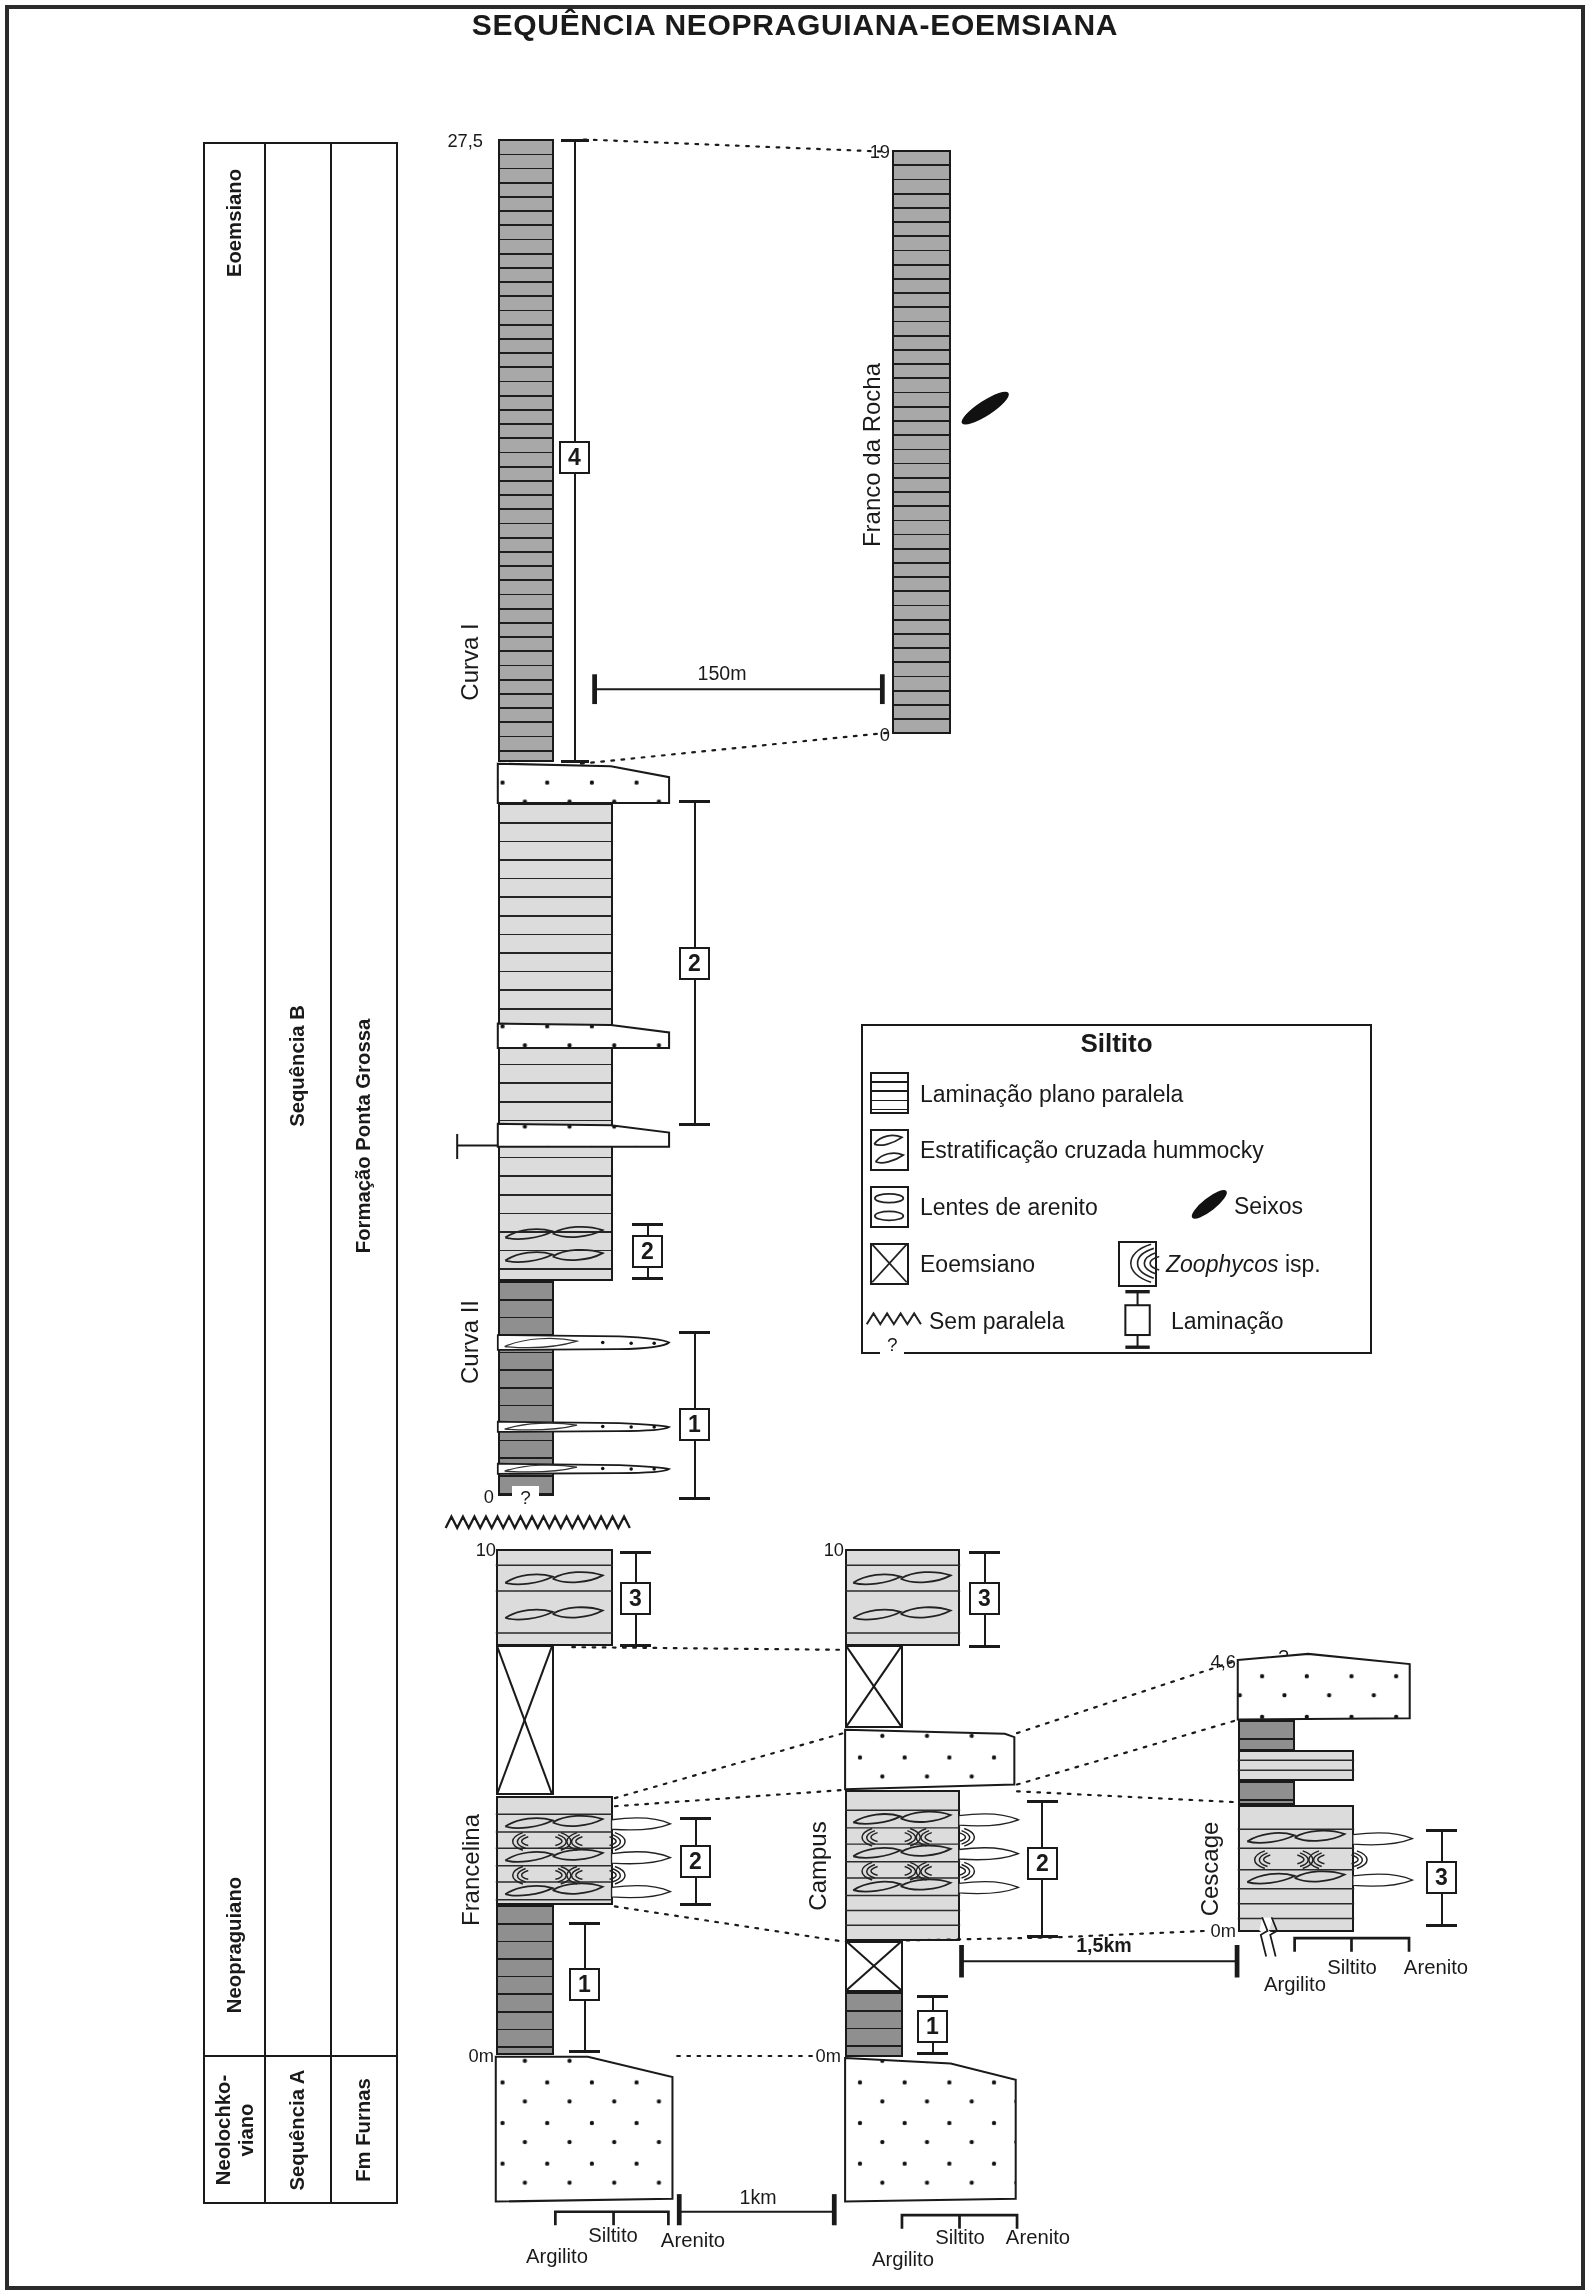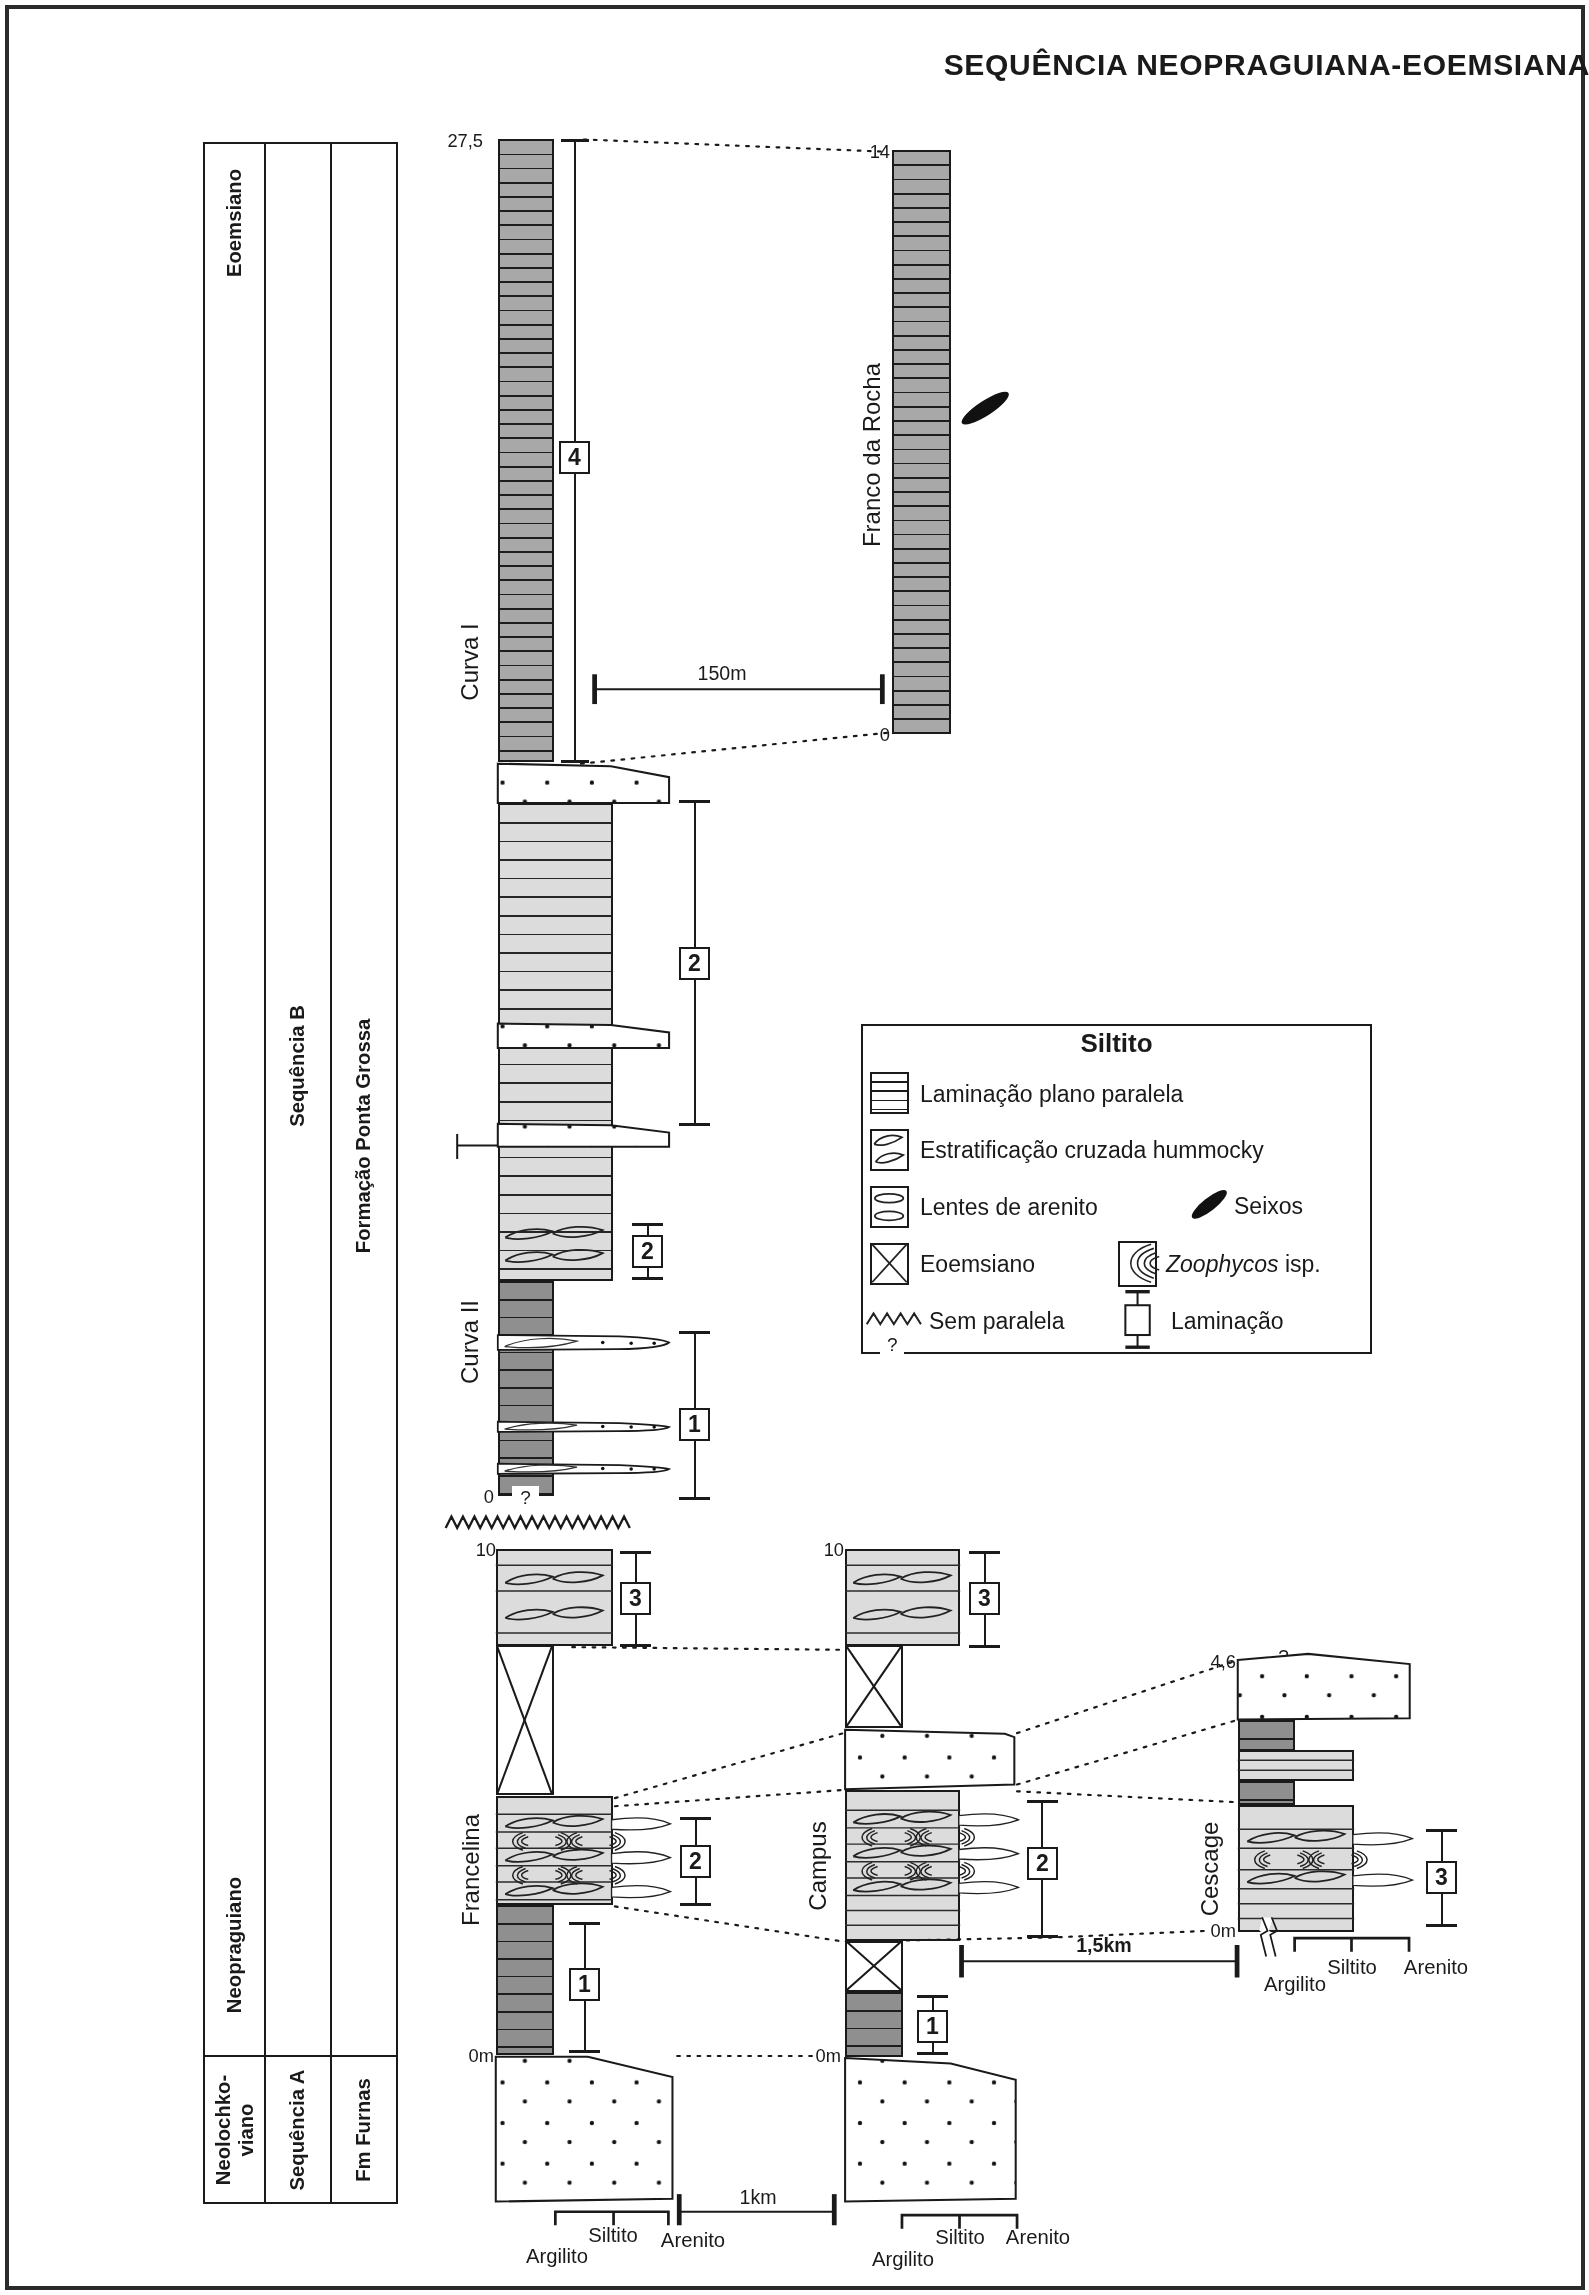--- a/index.html
+++ b/index.html
@@ -1,19 +1,19 @@
 <!DOCTYPE html>
 <html style="font-size:10.8px"><head>
 <meta charset="utf-8">
 <style>
   html,body{margin:0;padding:0;background:#fff;}
   #canvas{position:relative;width:1590px;height:2295px;background:#fff;
           font-family:"Liberation Sans",sans-serif;color:#1a1a1a;overflow:hidden;}
   #frame{position:absolute;left:5.4px;top:5.4px;right:5.4px;bottom:5.4px;border:4.1px solid #2b2b2b;}
-  #title{position:absolute;left:0;right:0;top:8.1px;text-align:right;font-size:30px;font-weight:bold;letter-spacing:0.7px;margin-top:40px;}
+  #title{position:absolute;left:0;right:0;top:8.1px;text-align:center;font-size:30px;font-weight:bold;letter-spacing:0.7px;}
   .tline{position:absolute;background:#1a1a1a;}
   .vlabel{position:absolute;white-space:nowrap;transform:translate(-50%,-50%) rotate(-90deg);font-size:24px;}
   .vbold{position:absolute;white-space:nowrap;transform:translate(-50%,-50%) rotate(-90deg);font-size:20.3px;font-weight:bold;text-align:center;line-height:1.15;}
   .colrect{position:absolute;border:2px solid #1a1a1a;box-sizing:border-box;}
   .med {background:repeating-linear-gradient(180deg,#a8a8a8 0 12.5px,#1d1d1d 12.5px 14.2px);}
   .dark{background:repeating-linear-gradient(180deg,#8f8f8f 0 16px,#1d1d1d 16px 17.6px);}
   .lam {background:repeating-linear-gradient(180deg,#dcdcdc 0 17px,#262626 17px 18.6px);}
   .plain{background:#dcdcdc;}
   .white{background:#fff;}
   .rnum{position:absolute;font-size:18.3px;transform:translate(-100%,-50%);white-space:nowrap;}
@@ -79,21 +79,21 @@
   <div class="bline" style="left:647px;top:1224px;height:54px;"></div>
   <div class="bcap" style="left:632px;top:1223px;width:31px;"></div>
   <div class="bcap" style="left:632px;top:1277px;width:31px;"></div>
   <div class="numbox" style="left:632px;top:1235px;width:31px;height:32.5px;">2</div>
 
   <div class="bline" style="left:694px;top:1332px;height:167px;"></div>
   <div class="bcap" style="left:679px;top:1331px;width:31px;"></div>
   <div class="bcap" style="left:679px;top:1497px;width:31px;"></div>
   <div class="numbox" style="left:679px;top:1408px;width:31px;height:32.5px;">1</div>
 
-  <div class="rnum" style="left:890px;top:152px;">14</div>
+  <div class="rnum" style="left:890px;top:152px;">19</div>
   <div class="rnum" style="left:890px;top:735px;">0</div>
   <div class="colrect med" style="left:892px;top:150px;width:59px;height:584px;"></div>
   <div class="vlabel" style="left:872px;top:455px;">Franco da Rocha</div>
   <div class="sctext" style="left:722px;top:685px;">150m</div>
 
   <div class="rnum" style="left:496px;top:1550px;">10</div>
   <div class="qbox" style="left:515px;top:1545px;width:27px;height:23px;">?</div>
   <div class="colrect plain" style="left:496px;top:1549px;width:117px;height:97px;"></div>
   <div class="colrect white" style="left:496px;top:1645px;width:58px;height:150px;"></div>
   <div class="colrect plain" style="left:496px;top:1796px;width:117px;height:109px;"></div>

